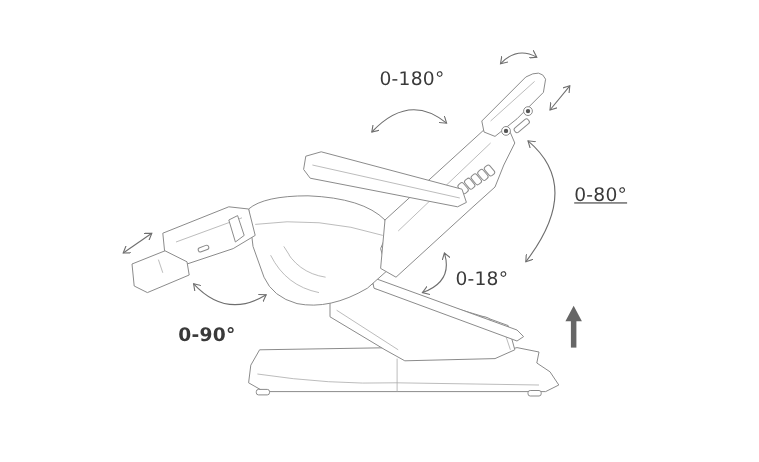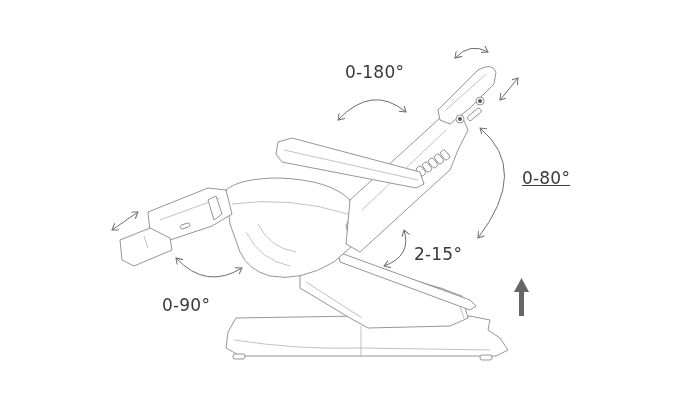--- a/index.html
+++ b/index.html
@@ -101,15 +101,15 @@
     <path class="arr" d="M112,230 L138,212" marker-start="url(#ahs)" marker-end="url(#ah)"></path>
 
     <g>
       <rect x="519" y="290" width="5" height="26" fill="#666666"></rect>
       <path d="M514,292 L521.5,278 L529,292 Z" fill="#666666"></path>
     </g>
   </svg>
 
   <div class="label" style="left:345px; top:62px;">0-180°</div>
   <div class="label" style="left:522px; top:168px;text-decoration:underline;">0-80°</div>
-  <div class="label" style="left:414px; top:244px;">2-15°</div>
-  <div class="label" style="left:162px; top:295px;">0-90°</div>
+  <div class="label" style="left:414px; top:244px;">0-18°</div>
+  <div class="label" style="left:162px; top:295px;font-weight:bold;">0-90°</div>
 </div>
 
 </body></html>

